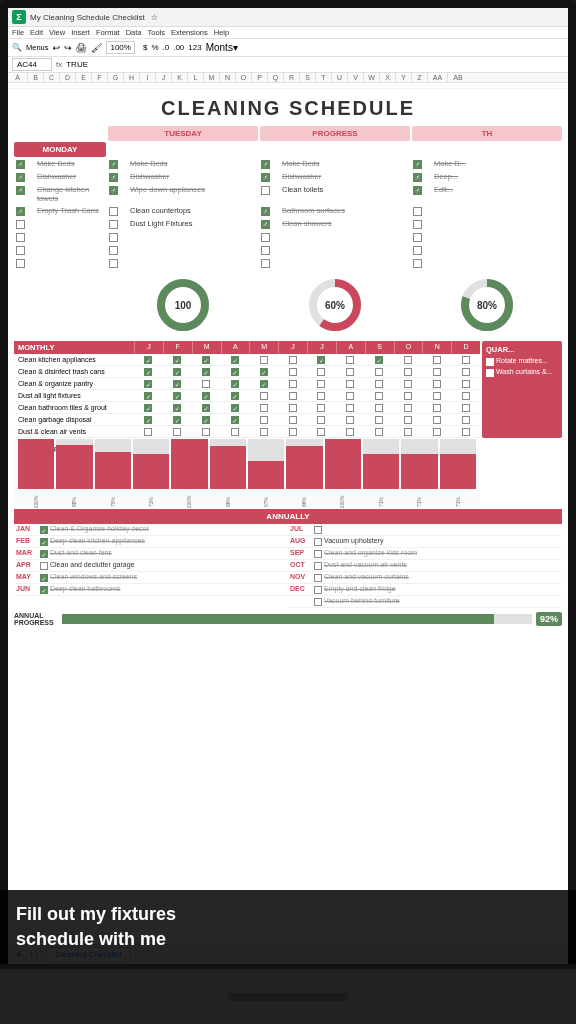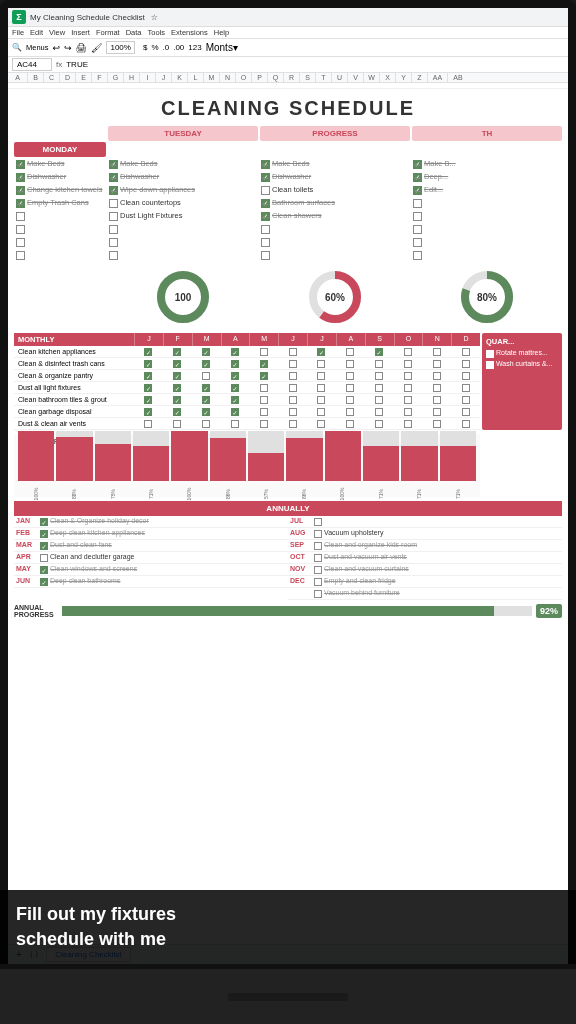--- a/index.html
+++ b/index.html
@@ -92,21 +92,21 @@
       font-weight: bold;
       color: #333;
       letter-spacing: 2px;
     }
 
     .task-item {
       display: flex;
       align-items: flex-start;
       font-size: 7.5px;
       padding: 1px 2px;
-      gap: 2px;
+      gap: 12px;
       color: #333;
     }
 
     .task-item.strikethrough {
       text-decoration: line-through;
       color: #888;
     }
 
     .checkbox {
       width: 9px;

